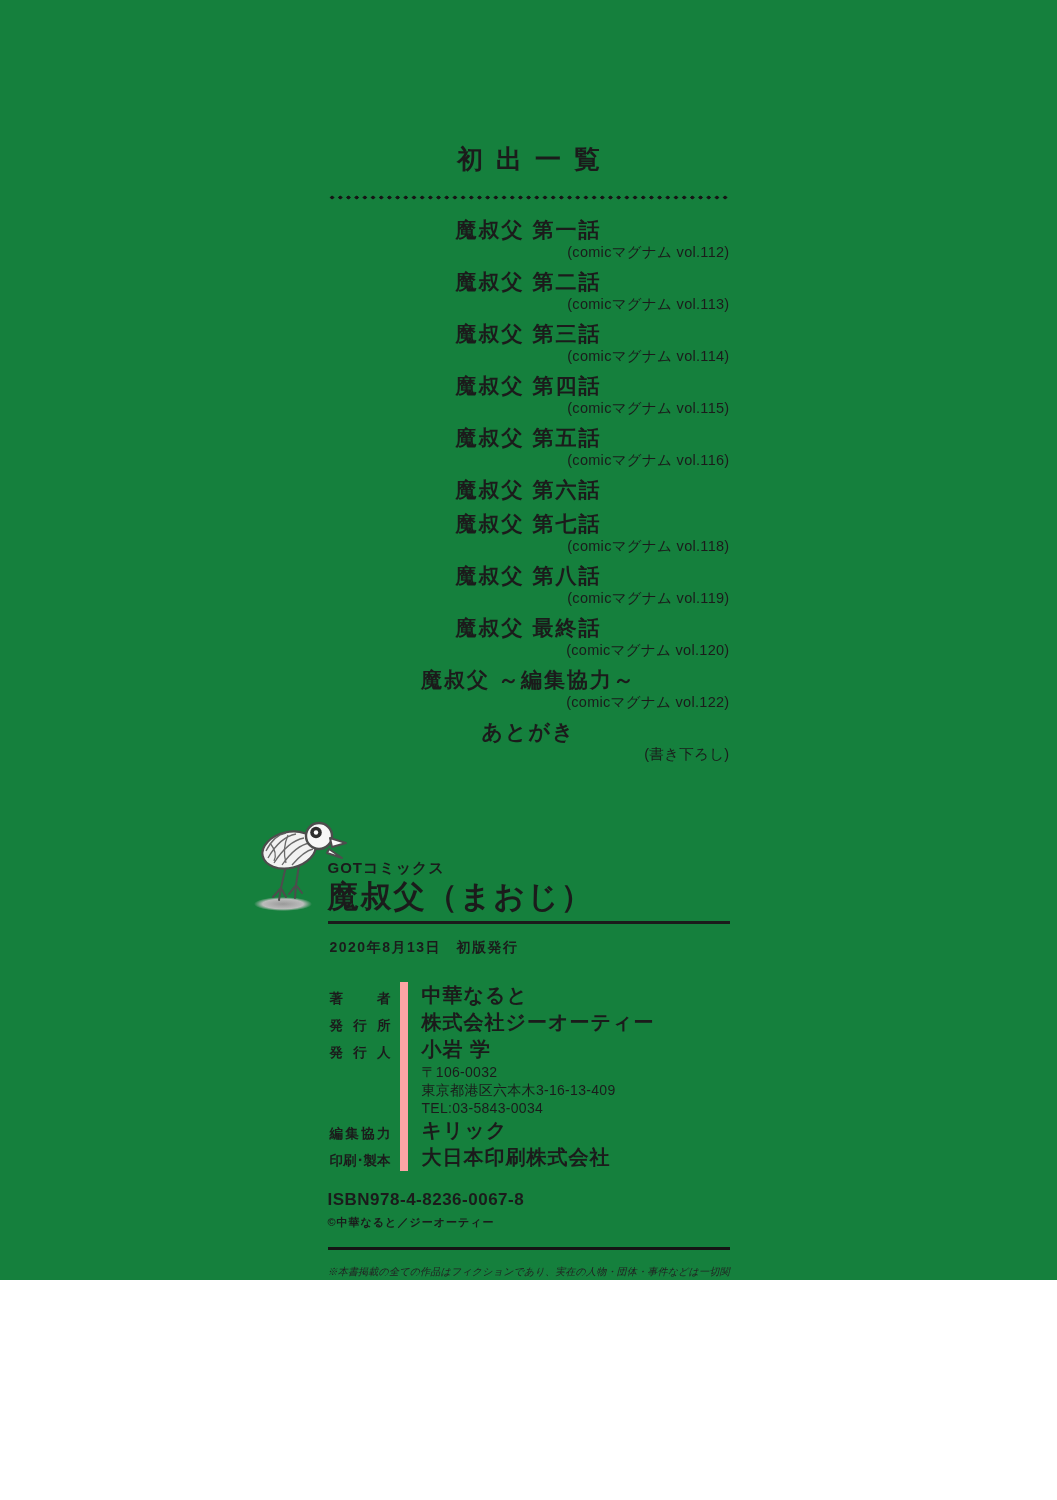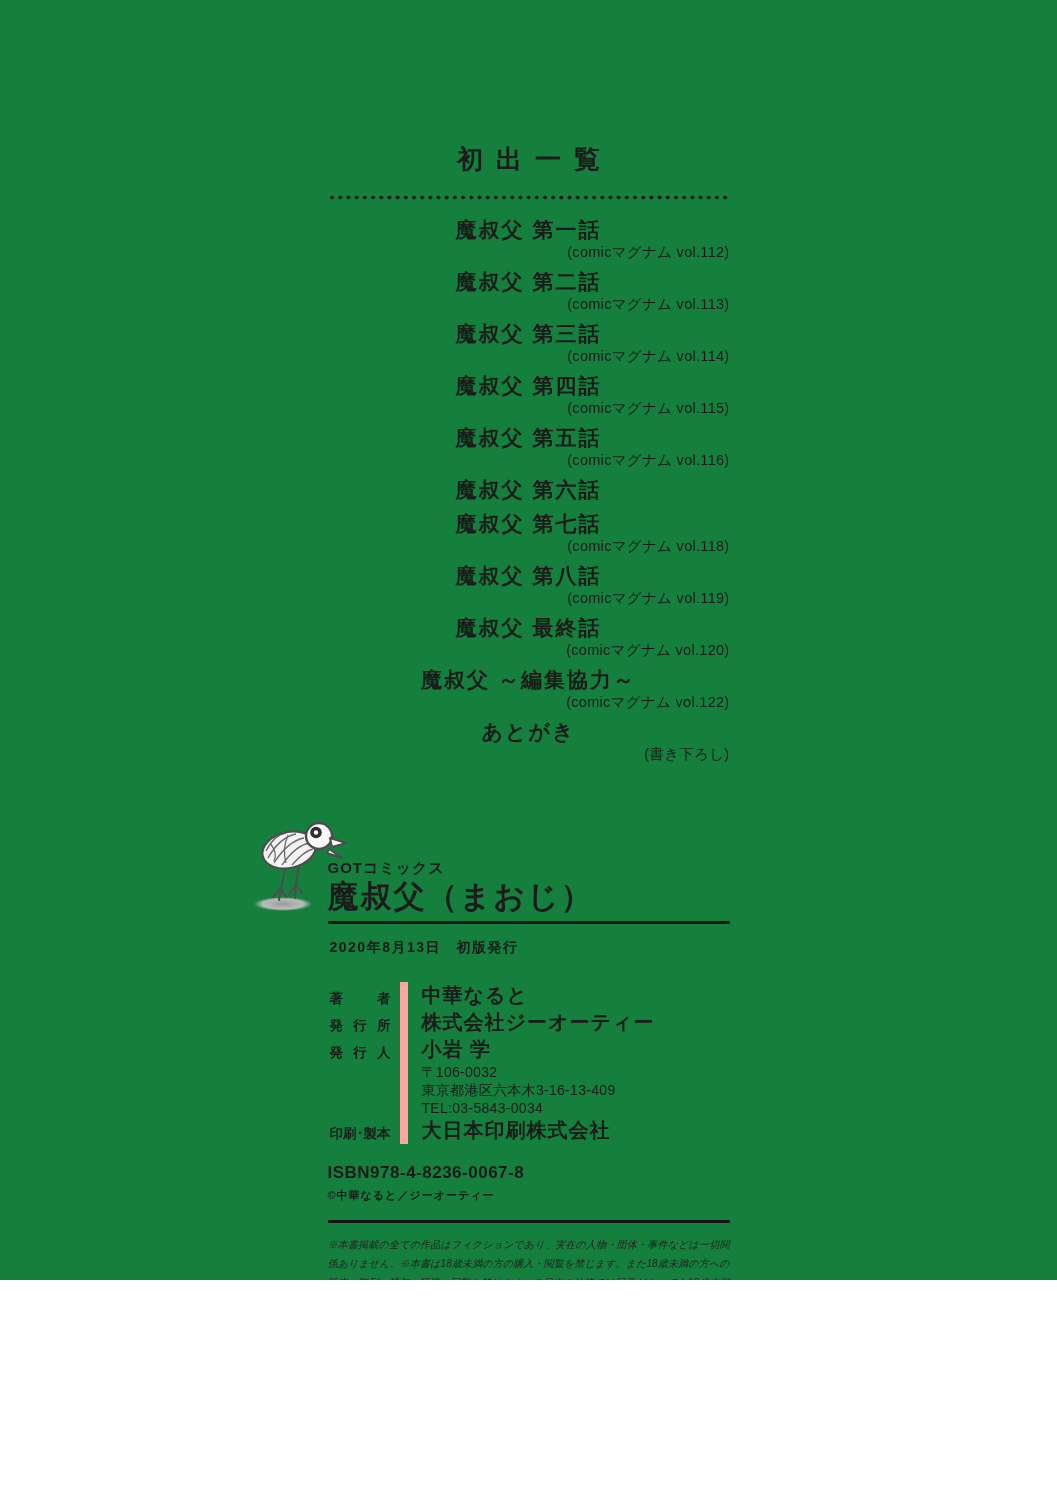--- a/index.html
+++ b/index.html
@@ -266,20 +266,24 @@
           </tr>
           <tr class="sub">
             <td class="lbl"></td>
             <td class="val">東京都港区六本木3-16-13-409</td>
           </tr>
           <tr class="sub">
             <td class="lbl"></td>
             <td class="val">TEL:03-5843-0034</td>
           </tr>
           <tr>
+            <td class="lbl">編集協力</td>
+            <td class="val">キリック</td>
+          </tr>
+          <tr>
             <td class="lbl">印刷･製本</td>
             <td class="val">大日本印刷株式会社</td>
           </tr>
         </tbody>
       </table>
 
       <div class="isbn">ISBN978-4-8236-0067-8</div>
       <div class="copyright">©中華なると／ジーオーティー</div>
 
       <div class="thick-rule"></div>

